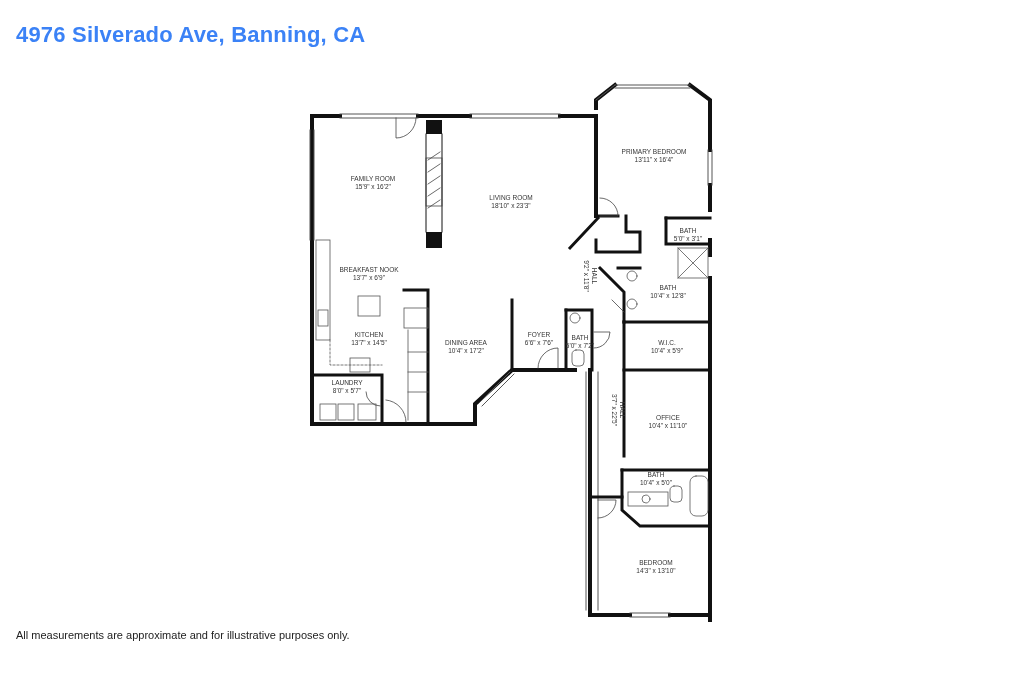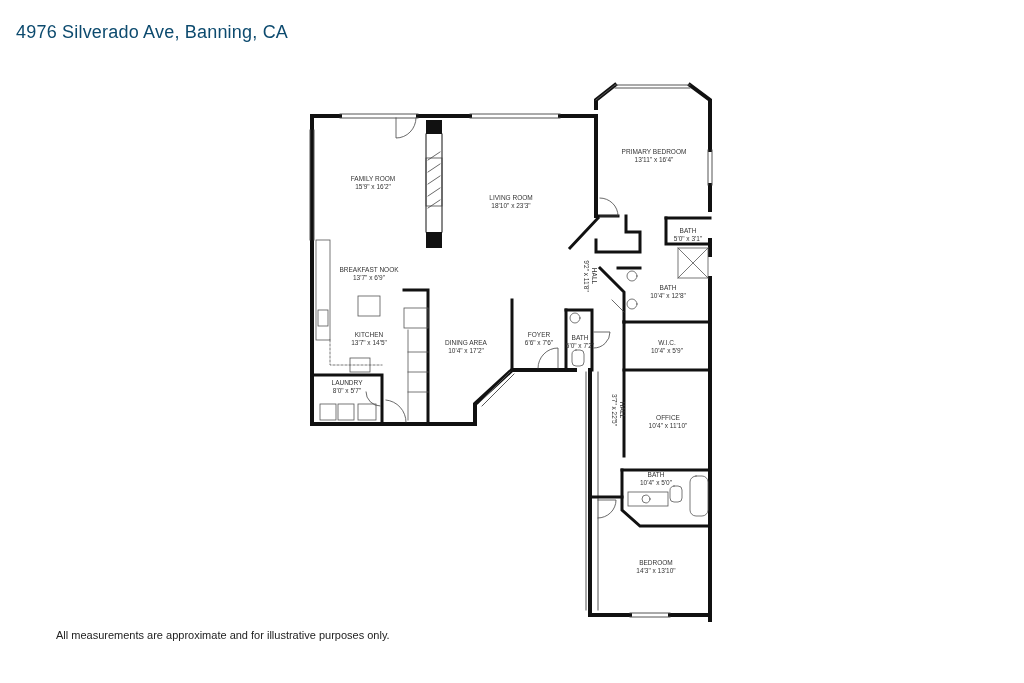--- a/index.html
+++ b/index.html
@@ -1,18 +1,18 @@
 <!DOCTYPE html>
 <html><head>
 <meta charset="utf-8">
 <style>
   html, body { margin:0; padding:0; background:#ffffff; }
   body { width:1024px; height:683px; position:relative; overflow:hidden; font-family:"Liberation Sans", sans-serif; color:#111; }
-  .title { position:absolute; left:16px; top:22px; font-size:18px; font-weight:normal; letter-spacing:0.2px; color:#0c4a6e; }
-  .disclaimer { position:absolute; left:16px; top:628px; font-size:11px; line-height:14px; color:#222;margin-left:40px; }
+  .title { position:absolute; left:16px; top:22px; font-size:22px; font-weight:bold; letter-spacing:0.2px; color:#3b82f6; }
+  .disclaimer { position:absolute; left:16px; top:628px; font-size:11px; line-height:14px; color:#222; }
   .plan { position:absolute; left:0; top:0; width:1024px; height:683px; }
   .room-label { position:absolute; text-align:center; font-size:6.5px; line-height:8px; color:#333; transform:translate(-50%,-50%); white-space:nowrap; }
   .room-label .rn { display:block; }
   .room-label .rd { display:block; }
   .rot { transform:translate(-50%,-50%) rotate(90deg); }
 </style>
 </head>
 <body>
 
 <div class="title">4976 Silverado Ave, Banning, CA</div>

